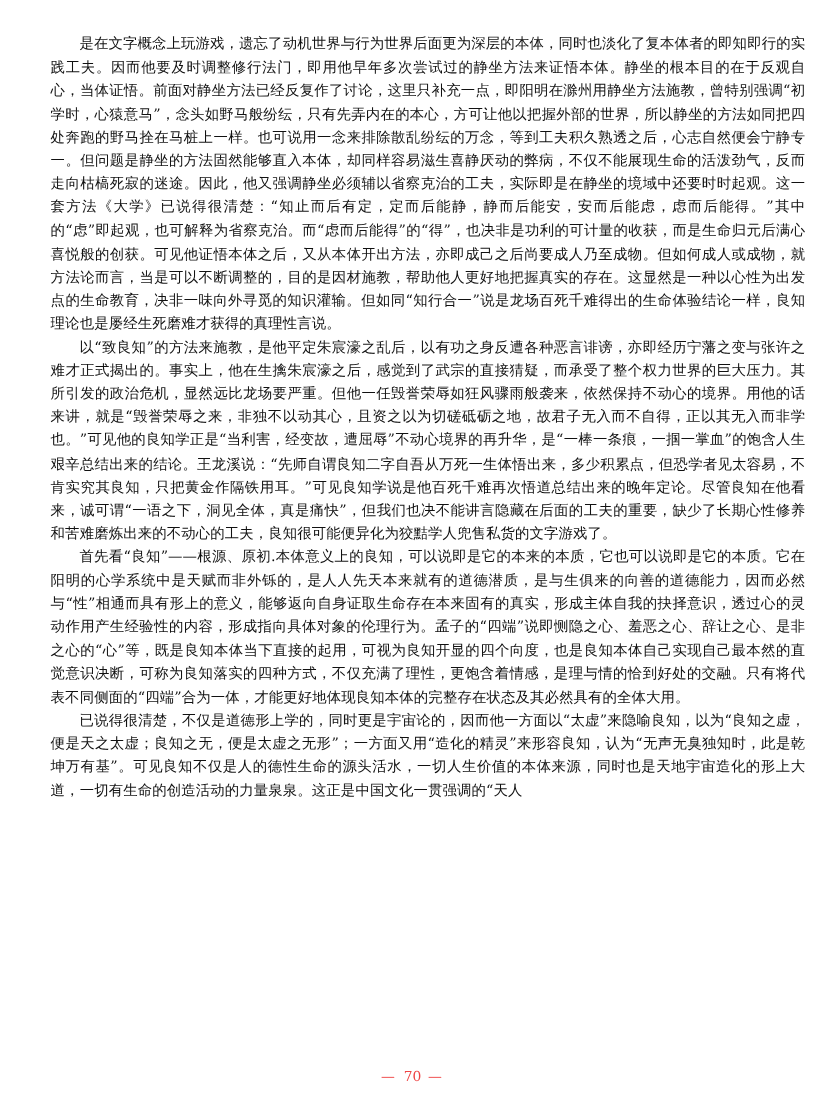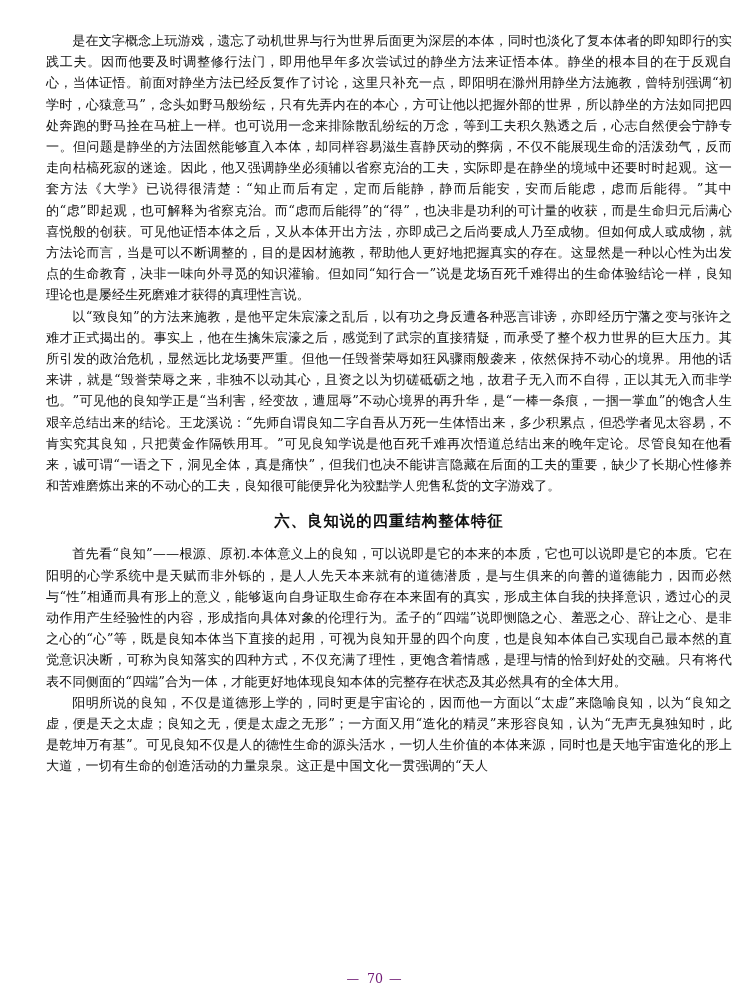--- a/index.html
+++ b/index.html
@@ -41,44 +41,43 @@
     letter-spacing: 1px;
   }
   .footer {
     position: absolute;
     left: 0;
     right: 0;
     bottom: 14px;
     text-align: center;
     font-size: 12.6px;
     font-family: "DejaVu Serif", "Liberation Serif", serif;
-    color: #701a75;
+    color: #ef4444;
   }
   .footer .dash {
     letter-spacing: 2px;
   }
   .page-number {
     display: inline-block;
     padding: 0 2px;
   }
 </style>
 </head>
 <body>
 
 <div class="page">
 
   <div class="body-text">
 
     <p class="para">是在文字概念上玩游戏，遗忘了动机世界与行为世界后面更为深层的本体，同时也淡化了复本体者的即知即行的实践工夫。因而他要及时调整修行法门，即用他早年多次尝试过的静坐方法来证悟本体。静坐的根本目的在于反观自心，当体证悟。前面对静坐方法已经反复作了讨论，这里只补充一点，即阳明在滁州用静坐方法施教，曾特别强调“初学时，心猿意马”，念头如野马般纷纭，只有先弄内在的本心，方可让他以把握外部的世界，所以静坐的方法如同把四处奔跑的野马拴在马桩上一样。也可说用一念来排除散乱纷纭的万念，等到工夫积久熟透之后，心志自然便会宁静专一。但问题是静坐的方法固然能够直入本体，却同样容易滋生喜静厌动的弊病，不仅不能展现生命的活泼劲气，反而走向枯槁死寂的迷途。因此，他又强调静坐必须辅以省察克治的工夫，实际即是在静坐的境域中还要时时起观。这一套方法《大学》已说得很清楚：“知止而后有定，定而后能静，静而后能安，安而后能虑，虑而后能得。”其中的“虑”即起观，也可解释为省察克治。而“虑而后能得”的“得”，也决非是功利的可计量的收获，而是生命归元后满心喜悦般的创获。可见他证悟本体之后，又从本体开出方法，亦即成己之后尚要成人乃至成物。但如何成人或成物，就方法论而言，当是可以不断调整的，目的是因材施教，帮助他人更好地把握真实的存在。这显然是一种以心性为出发点的生命教育，决非一味向外寻觅的知识灌输。但如同“知行合一”说是龙场百死千难得出的生命体验结论一样，良知理论也是屡经生死磨难才获得的真理性言说。</p>
     <p class="para">以“致良知”的方法来施教，是他平定朱宸濠之乱后，以有功之身反遭各种恶言诽谤，亦即经历宁藩之变与张许之难才正式揭出的。事实上，他在生擒朱宸濠之后，感觉到了武宗的直接猜疑，而承受了整个权力世界的巨大压力。其所引发的政治危机，显然远比龙场要严重。但他一任毁誉荣辱如狂风骤雨般袭来，依然保持不动心的境界。用他的话来讲，就是“毁誉荣辱之来，非独不以动其心，且资之以为切磋砥砺之地，故君子无入而不自得，正以其无入而非学也。”可见他的良知学正是“当利害，经变故，遭屈辱”不动心境界的再升华，是“一棒一条痕，一掴一掌血”的饱含人生艰辛总结出来的结论。王龙溪说：“先师自谓良知二字自吾从万死一生体悟出来，多少积累点，但恐学者见太容易，不肯实究其良知，只把黄金作隔铁用耳。”可见良知学说是他百死千难再次悟道总结出来的晚年定论。尽管良知在他看来，诚可谓“一语之下，洞见全体，真是痛快”，但我们也决不能讲言隐藏在后面的工夫的重要，缺少了长期心性修养和苦难磨炼出来的不动心的工夫，良知很可能便异化为狡黠学人兜售私货的文字游戏了。</p>
 
-    <h2 class="section-heading">六、良知说的四重结构整体特征</h2>
 
     <p class="para">首先看“良知”——根源、原初.本体意义上的良知，可以说即是它的本来的本质，它也可以说即是它的本质。它在阳明的心学系统中是天赋而非外铄的，是人人先天本来就有的道德潜质，是与生俱来的向善的道德能力，因而必然与“性”相通而具有形上的意义，能够返向自身证取生命存在本来固有的真实，形成主体自我的抉择意识，透过心的灵动作用产生经验性的内容，形成指向具体对象的伦理行为。孟子的“四端”说即恻隐之心、羞恶之心、辞让之心、是非之心的“心”等，既是良知本体当下直接的起用，可视为良知开显的四个向度，也是良知本体自己实现自己最本然的直觉意识决断，可称为良知落实的四种方式，不仅充满了理性，更饱含着情感，是理与情的恰到好处的交融。只有将代表不同侧面的“四端”合为一体，才能更好地体现良知本体的完整存在状态及其必然具有的全体大用。</p>
-    <p class="para">阳明所说的良知，不仅是道德形上学的，同时更是宇宙论的，因而他一方面以“太虚”来隐喻良知，以为“良知之虚，便是天之太虚；良知之无，便是太虚之无形”；一方面又用“造化的精灵”来形容良知，认为“无声无臭独知时，此是乾坤万有基”。可见良知不仅是人的德性生命的源头活水，一切人生价值的本体来源，同时也是天地宇宙造化的形上大道，一切有生命的创造活动的力量泉泉。这正是中国文化一贯强调的“天人</p>
+    <p class="para">已说得很清楚，不仅是道德形上学的，同时更是宇宙论的，因而他一方面以“太虚”来隐喻良知，以为“良知之虚，便是天之太虚；良知之无，便是太虚之无形”；一方面又用“造化的精灵”来形容良知，认为“无声无臭独知时，此是乾坤万有基”。可见良知不仅是人的德性生命的源头活水，一切人生价值的本体来源，同时也是天地宇宙造化的形上大道，一切有生命的创造活动的力量泉泉。这正是中国文化一贯强调的“天人</p>
 
   </div>
 
   <div class="footer">
     <span class="dash">—</span>
     <span class="page-number">70</span>
     <span class="dash">—</span>
   </div>
 
 </div>

